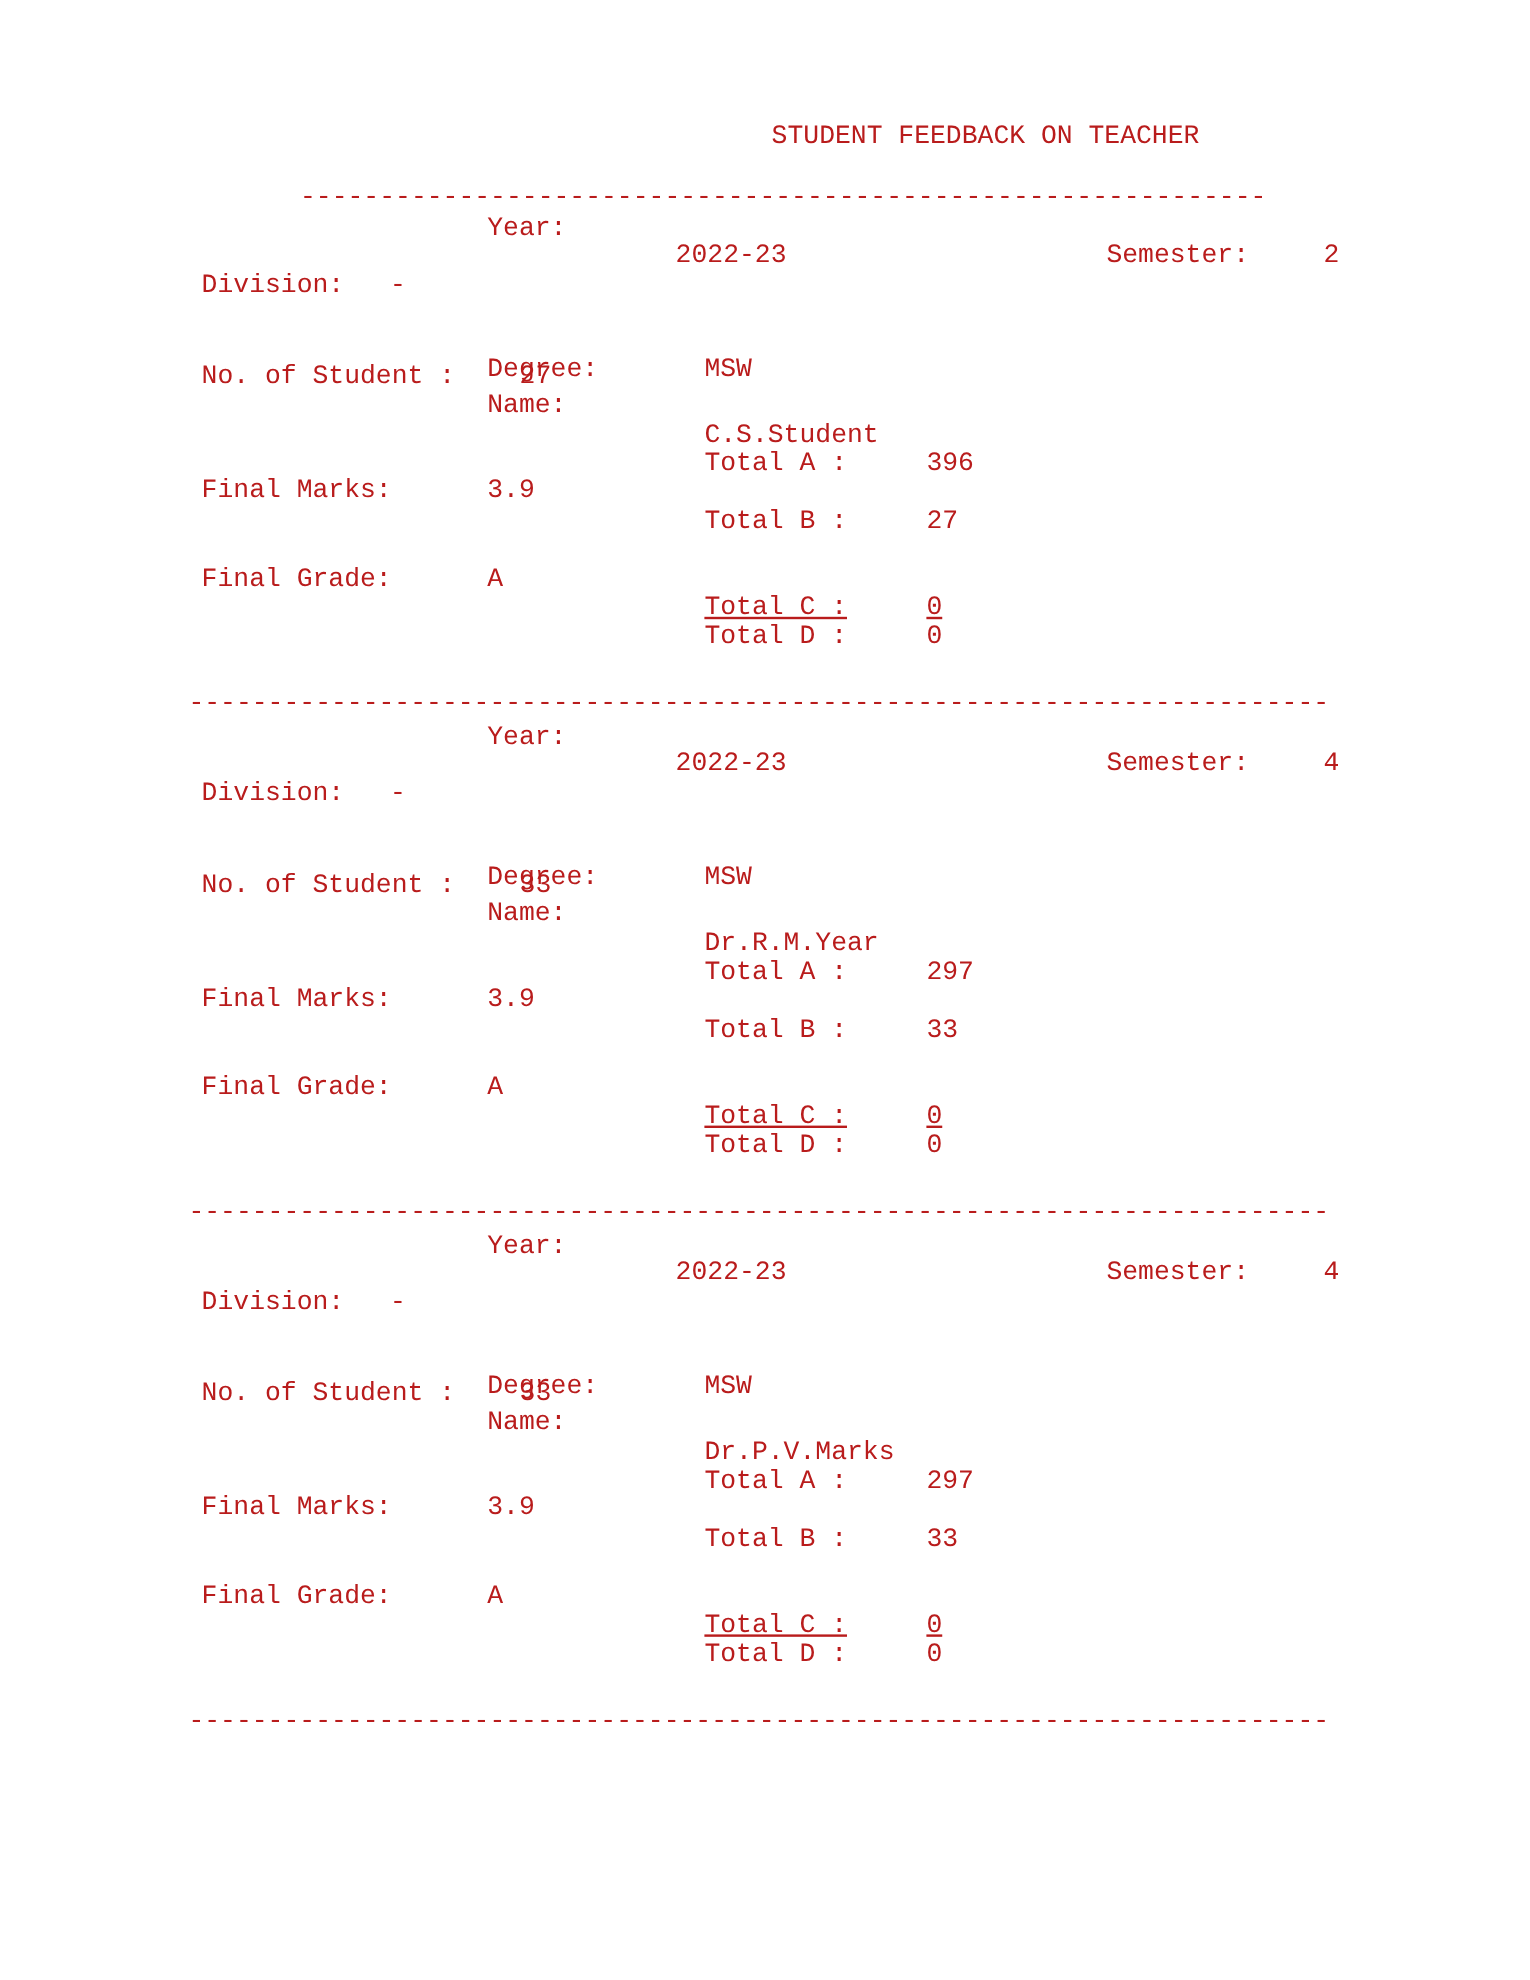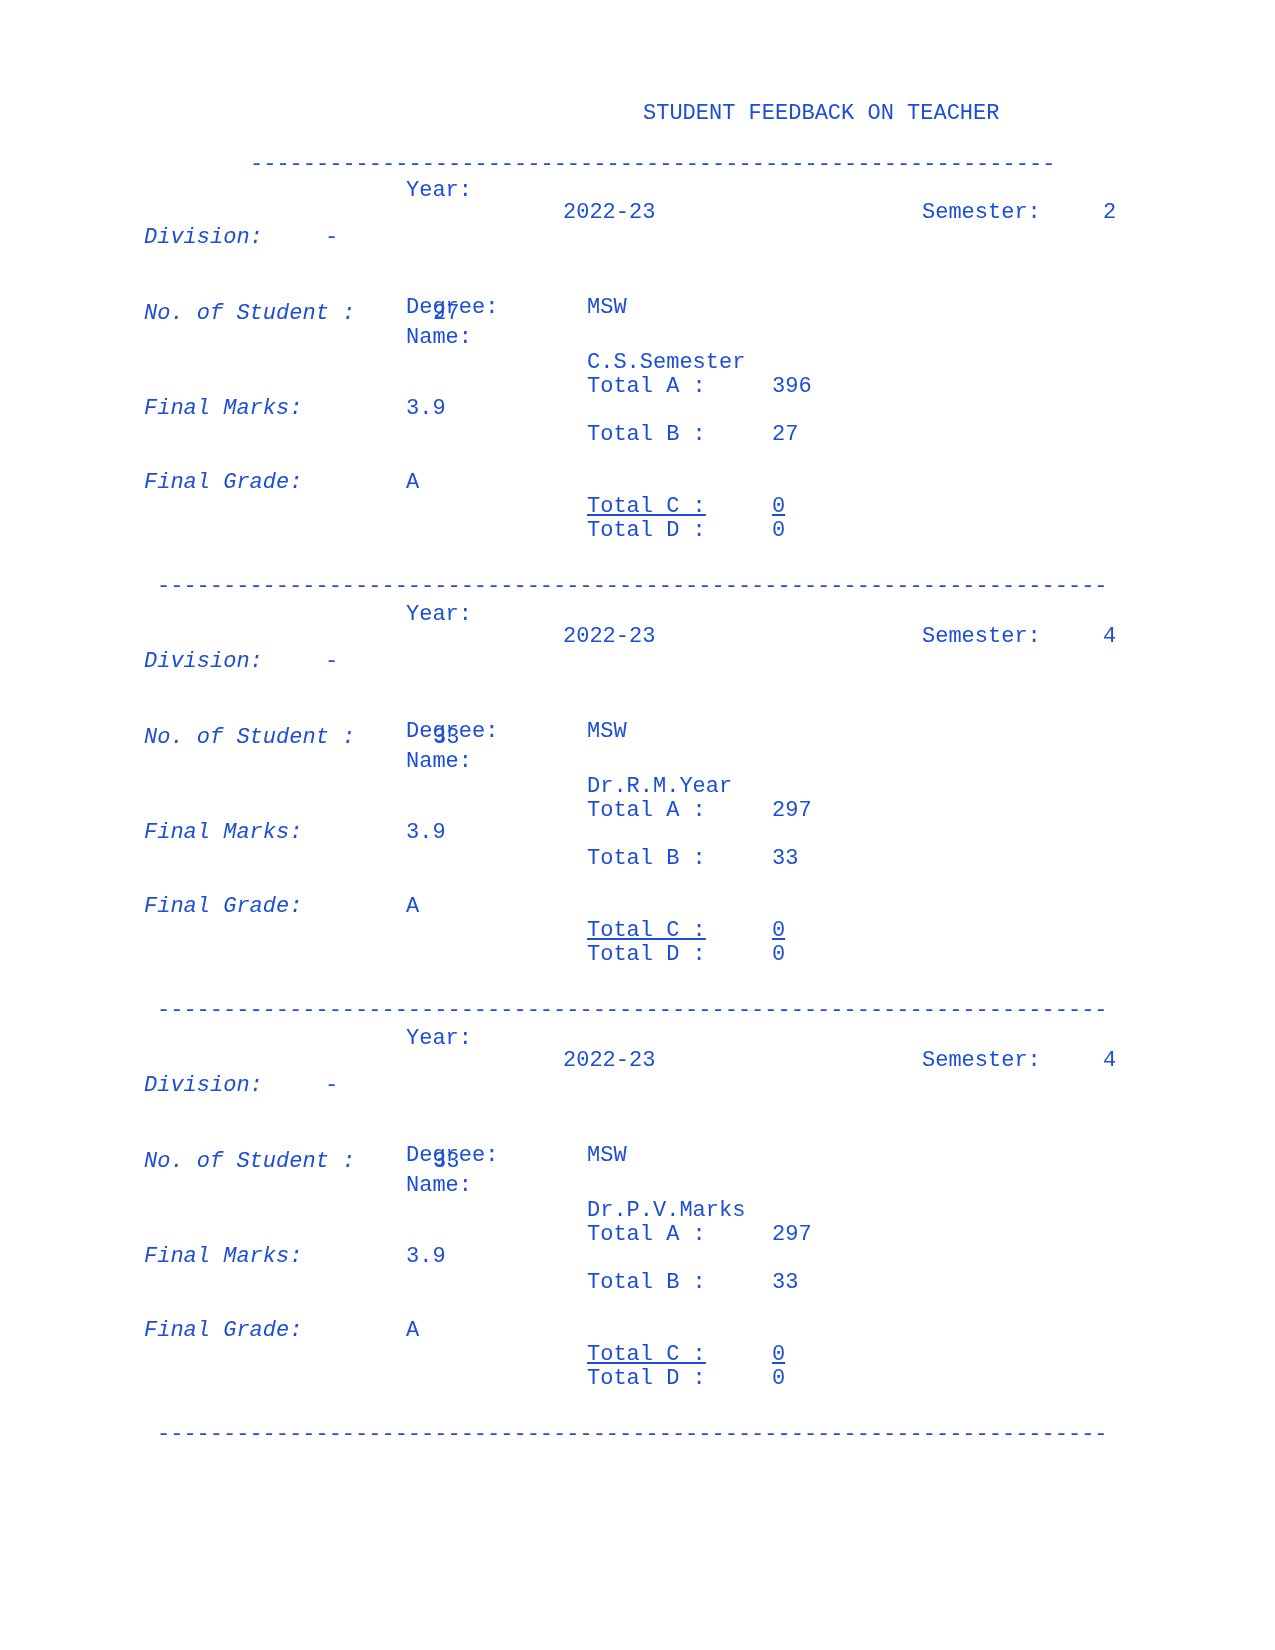--- a/index.html
+++ b/index.html
@@ -4,26 +4,26 @@
 <style>
   html,body{margin:0;padding:0;background:#ffffff;}
   .page{
     position:relative;
     width:1275px;
     height:1650px;
     background:#ffffff;
     font-family:"Liberation Mono","DejaVu Sans Mono",monospace;
     font-size:22px;
     line-height:1;
-    color:#1d4ed8;
+    color:#b91c1c;
     overflow:hidden;
   }
   .t{position:absolute;white-space:pre;}
   
-  .x1 {left:144px;font-style:italic;}   
+  .x1 {left:168px;}   
   .x1v{left:325px;}   
   .x2 {left:406px;}   
   .x2v{left:433px;}   
   .x3 {left:563px;}   
   .x3b{left:587px;}   
   .x4 {left:772px;}   
   .x5 {left:878px;margin-left:44px;}   
   .x6 {left:1103px;}  
   .xsep{left:157px;}  
 
@@ -61,21 +61,21 @@
     <span class="t x3 ryv">2022-23</span>
     <span class="t x5 ryv">Semester:</span>
     <span class="t x6 ryv">2</span>
     <span class="t x1 rdiv">Division:</span>
     <span class="t x1v rdiv">-</span>
     <span class="t x2 rdeg">Degree:</span>
     <span class="t x3b rdeg">MSW</span>
     <span class="t x1 rstu">No. of Student :</span>
     <span class="t x2v rstu">27</span>
     <span class="t x2 rnml">Name:</span>
-    <span class="t x3b rnm">C.S.Semester</span>
+    <span class="t x3b rnm">C.S.Student</span>
     <span class="t x3b rta">Total A :</span>
     <span class="t x4 rta">396</span>
     <span class="t x1 rfm">Final Marks:</span>
     <span class="t x2 rfm">3.9</span>
     <span class="t x3b rtb">Total B :</span>
     <span class="t x4 rtb">27</span>
     <span class="t x1 rfg">Final Grade:</span>
     <span class="t x2 rfg">A</span>
     <span class="t x3b rtc">Total C :</span>
     <span class="t x4 rtc">0</span>

